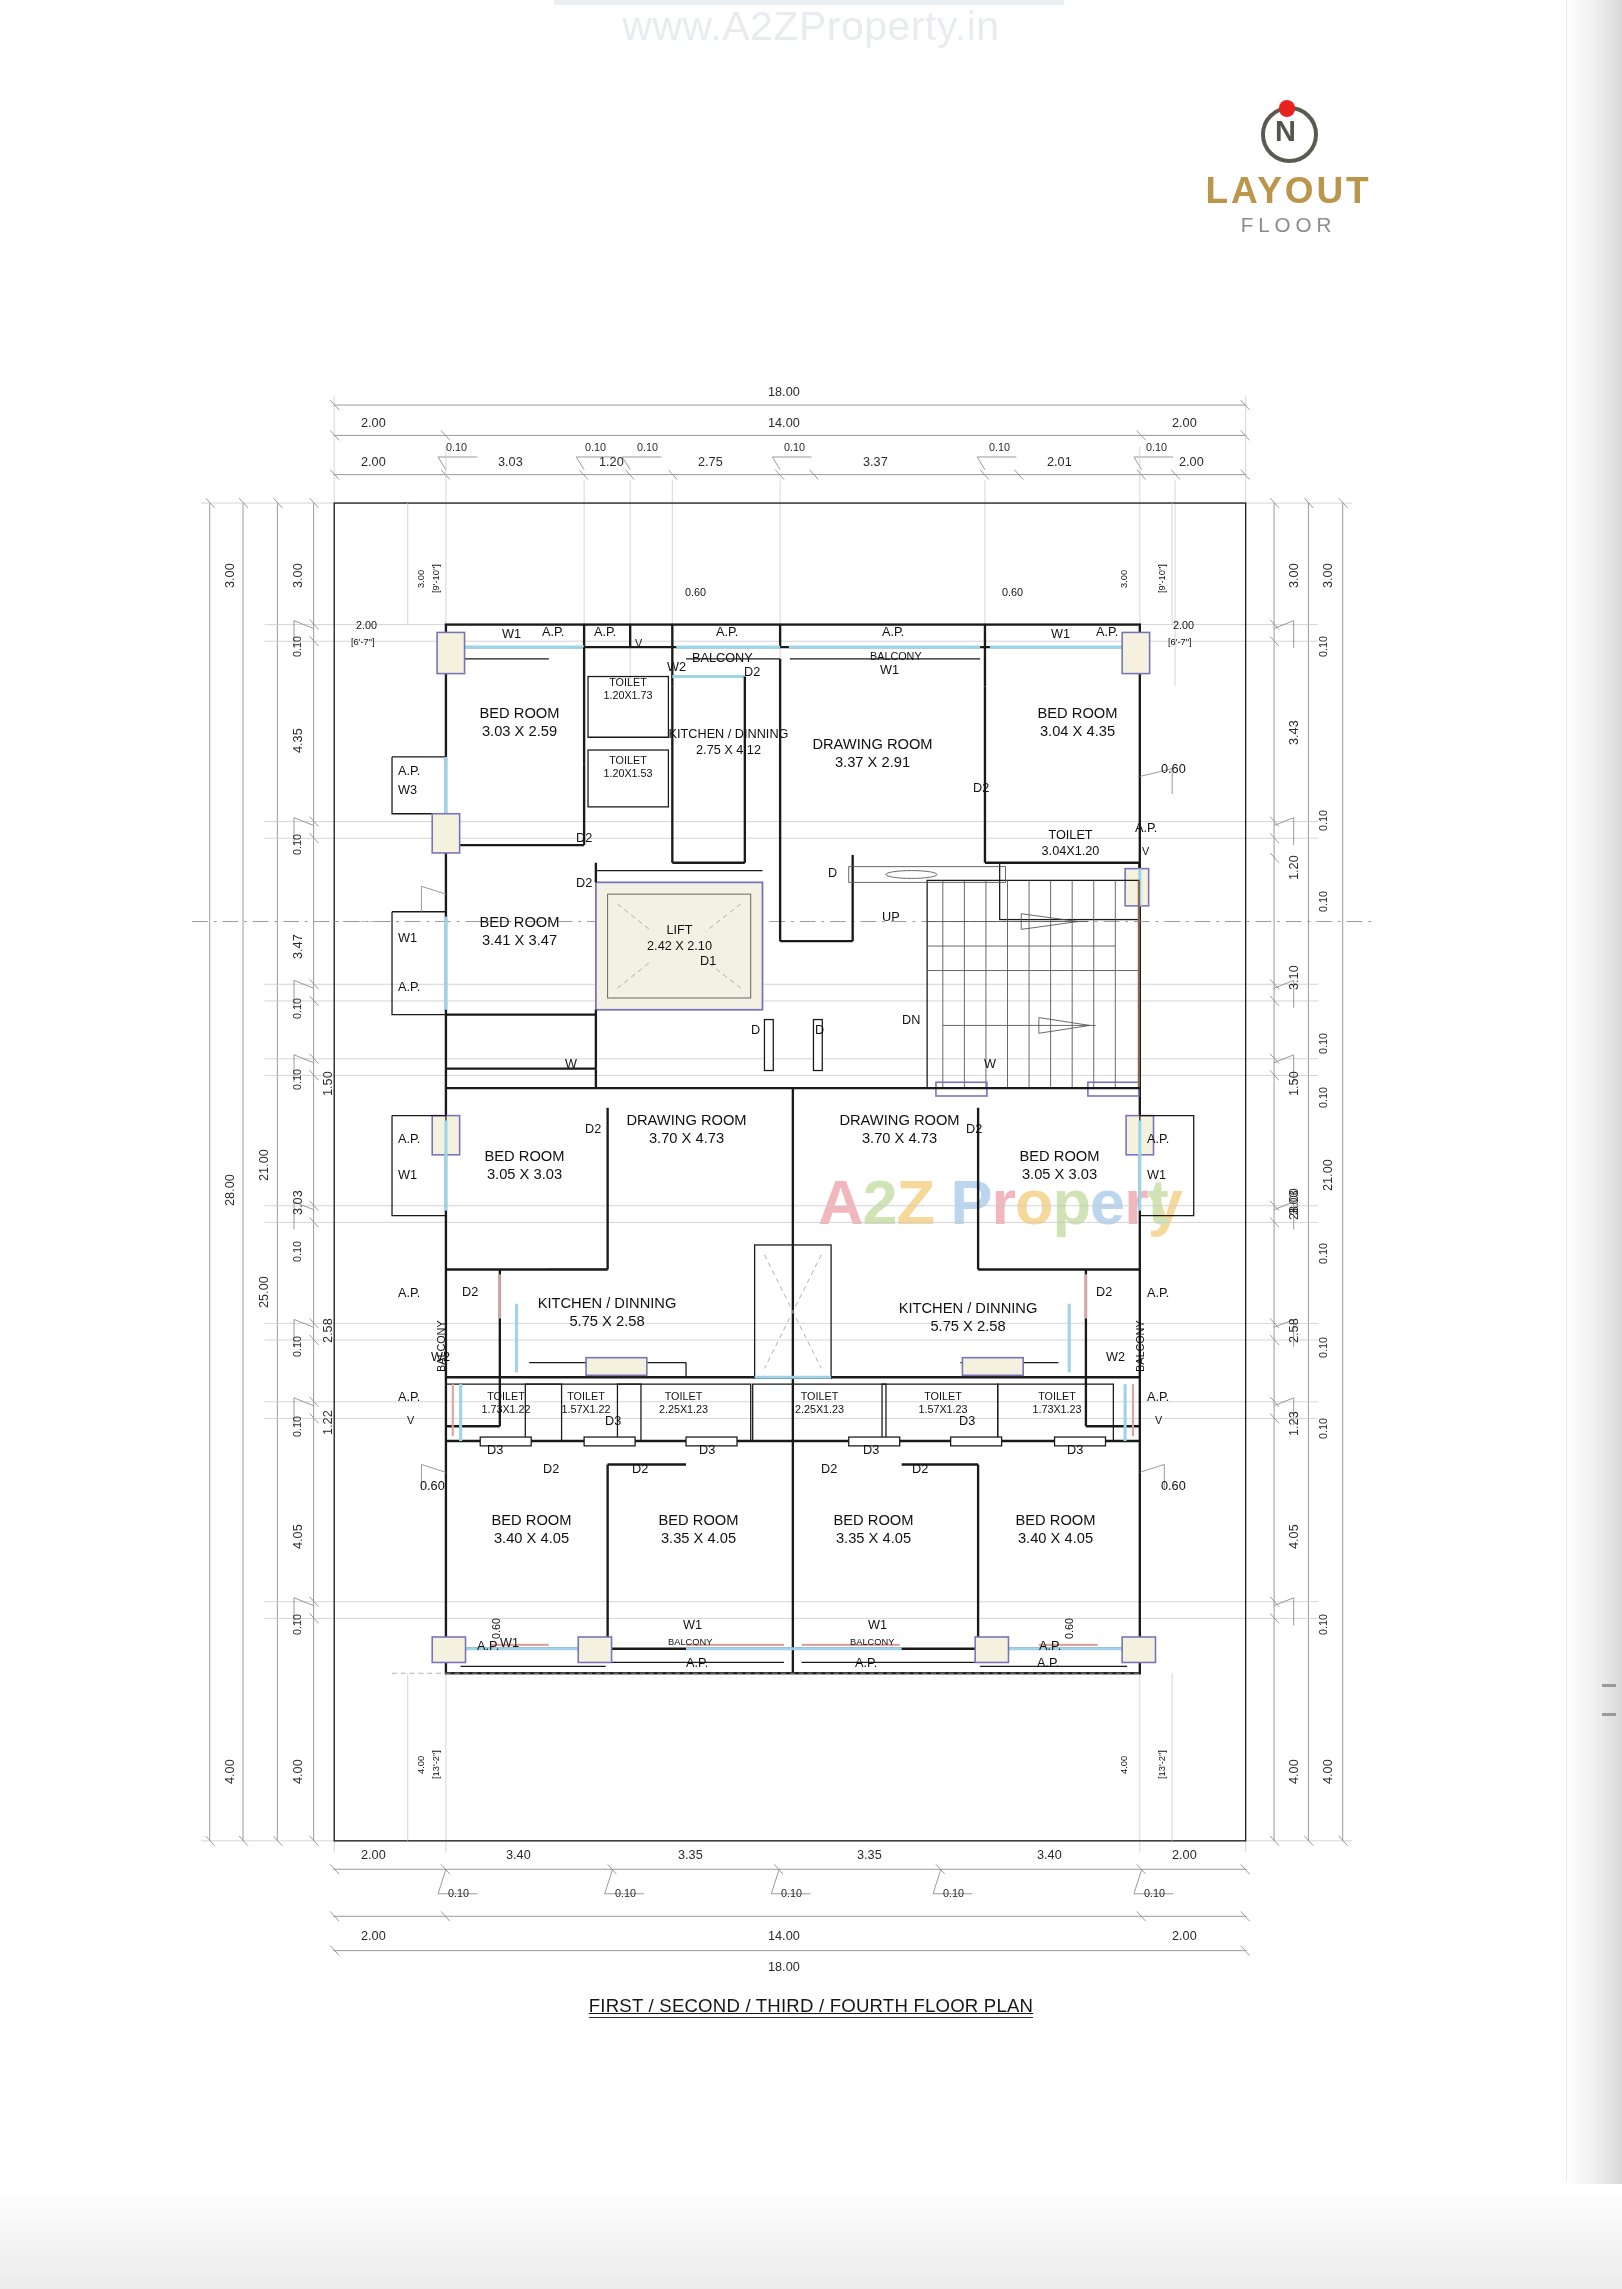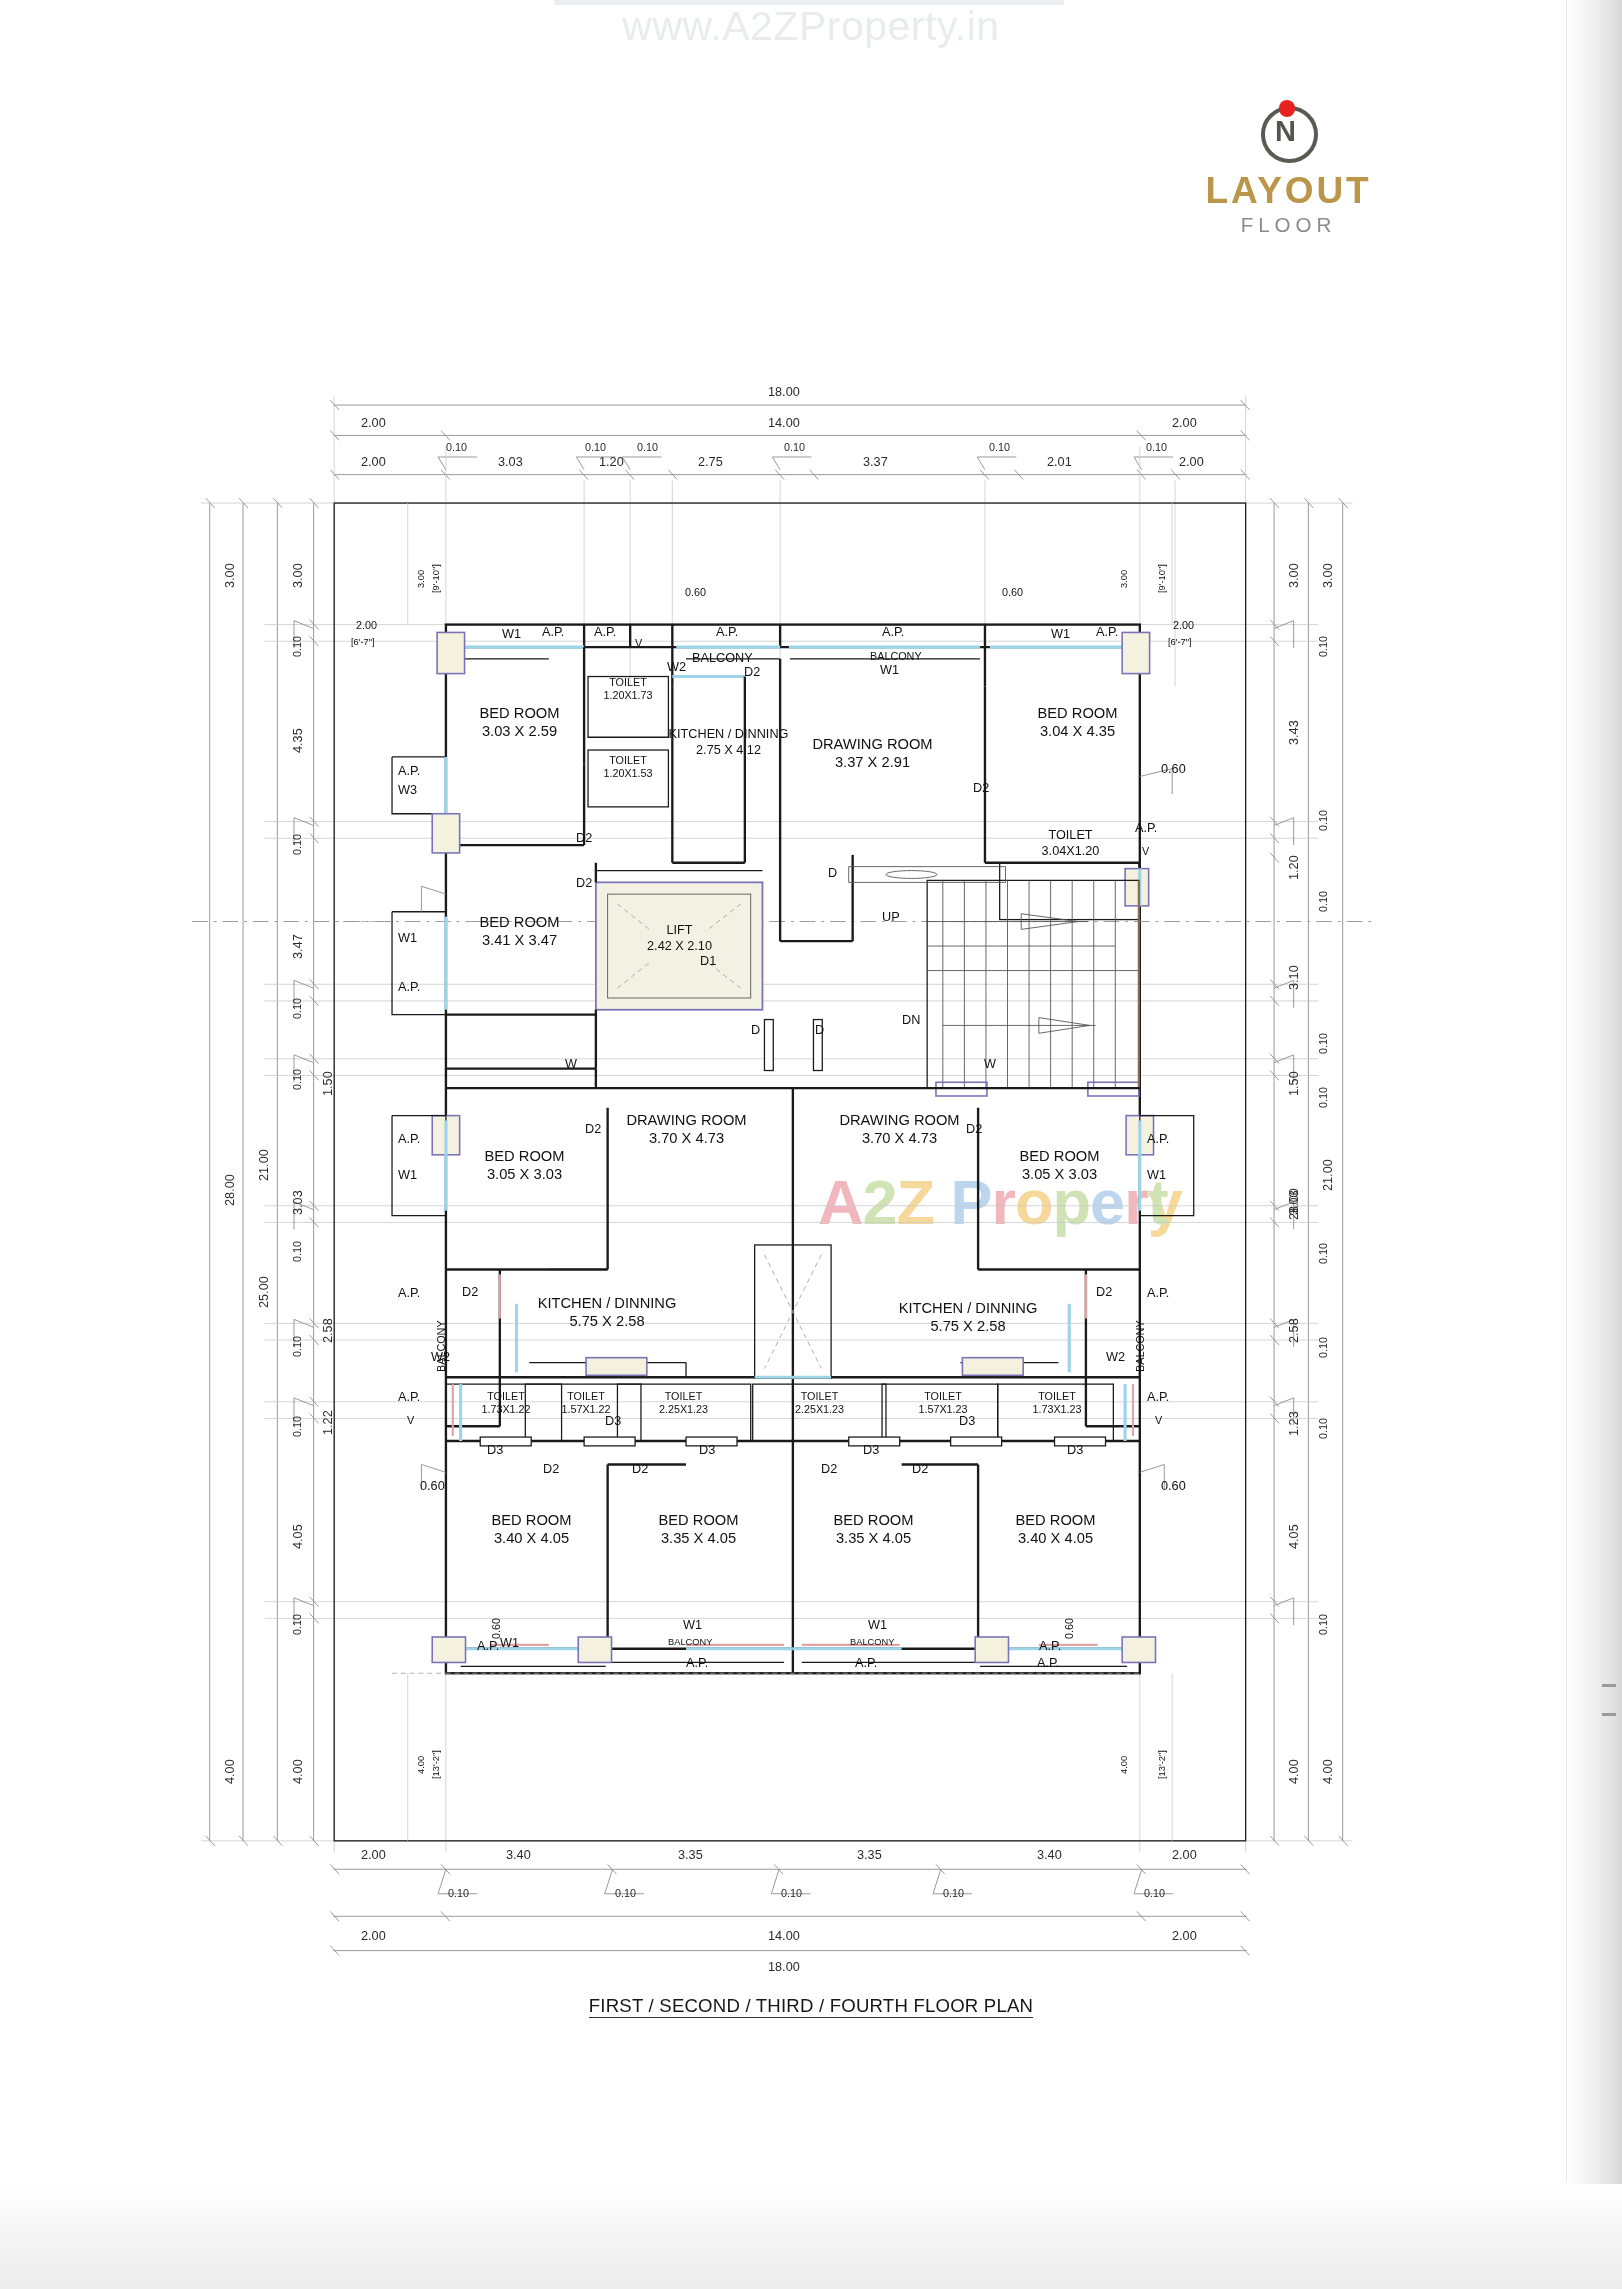--- a/index.html
+++ b/index.html
@@ -55,21 +55,21 @@
   .dimtx{font-size:12.7px;color:#2a2a2a;}
   .dimtx-s{font-size:10.8px;color:#2a2a2a;}
   .rot90{transform:rotate(-90deg);transform-origin:left top;}
 
   
   .title-main{position:absolute;left:0;top:1957px;width:1622px;text-align:center;font-size:23.5px;
     color:#161616;letter-spacing:0.4px;}
   .title-main span{border-bottom:1.6px solid #333;padding-bottom:1px;}
   .title-sub{position:absolute;left:0;top:1995px;width:1622px;text-align:center;font-size:18.6px;
     color:#161616;letter-spacing:0.2px;}
-  .title-sub span{border-bottom:1.6px solid #333;padding-bottom:1px;}
+  .title-sub span{border-bottom:1.6px solid #333;padding-bottom:1px;text-decoration:underline;}
   .pageno{position:absolute;left:0;top:2203px;width:1622px;text-align:center;font-size:28px;
     font-weight:bold;color:#222;}
 </style>
 </head>
 <body>
 
 <div id="page">
 
   <div class="paper-edge-right"></div>
   <div class="paper-fold"></div>

